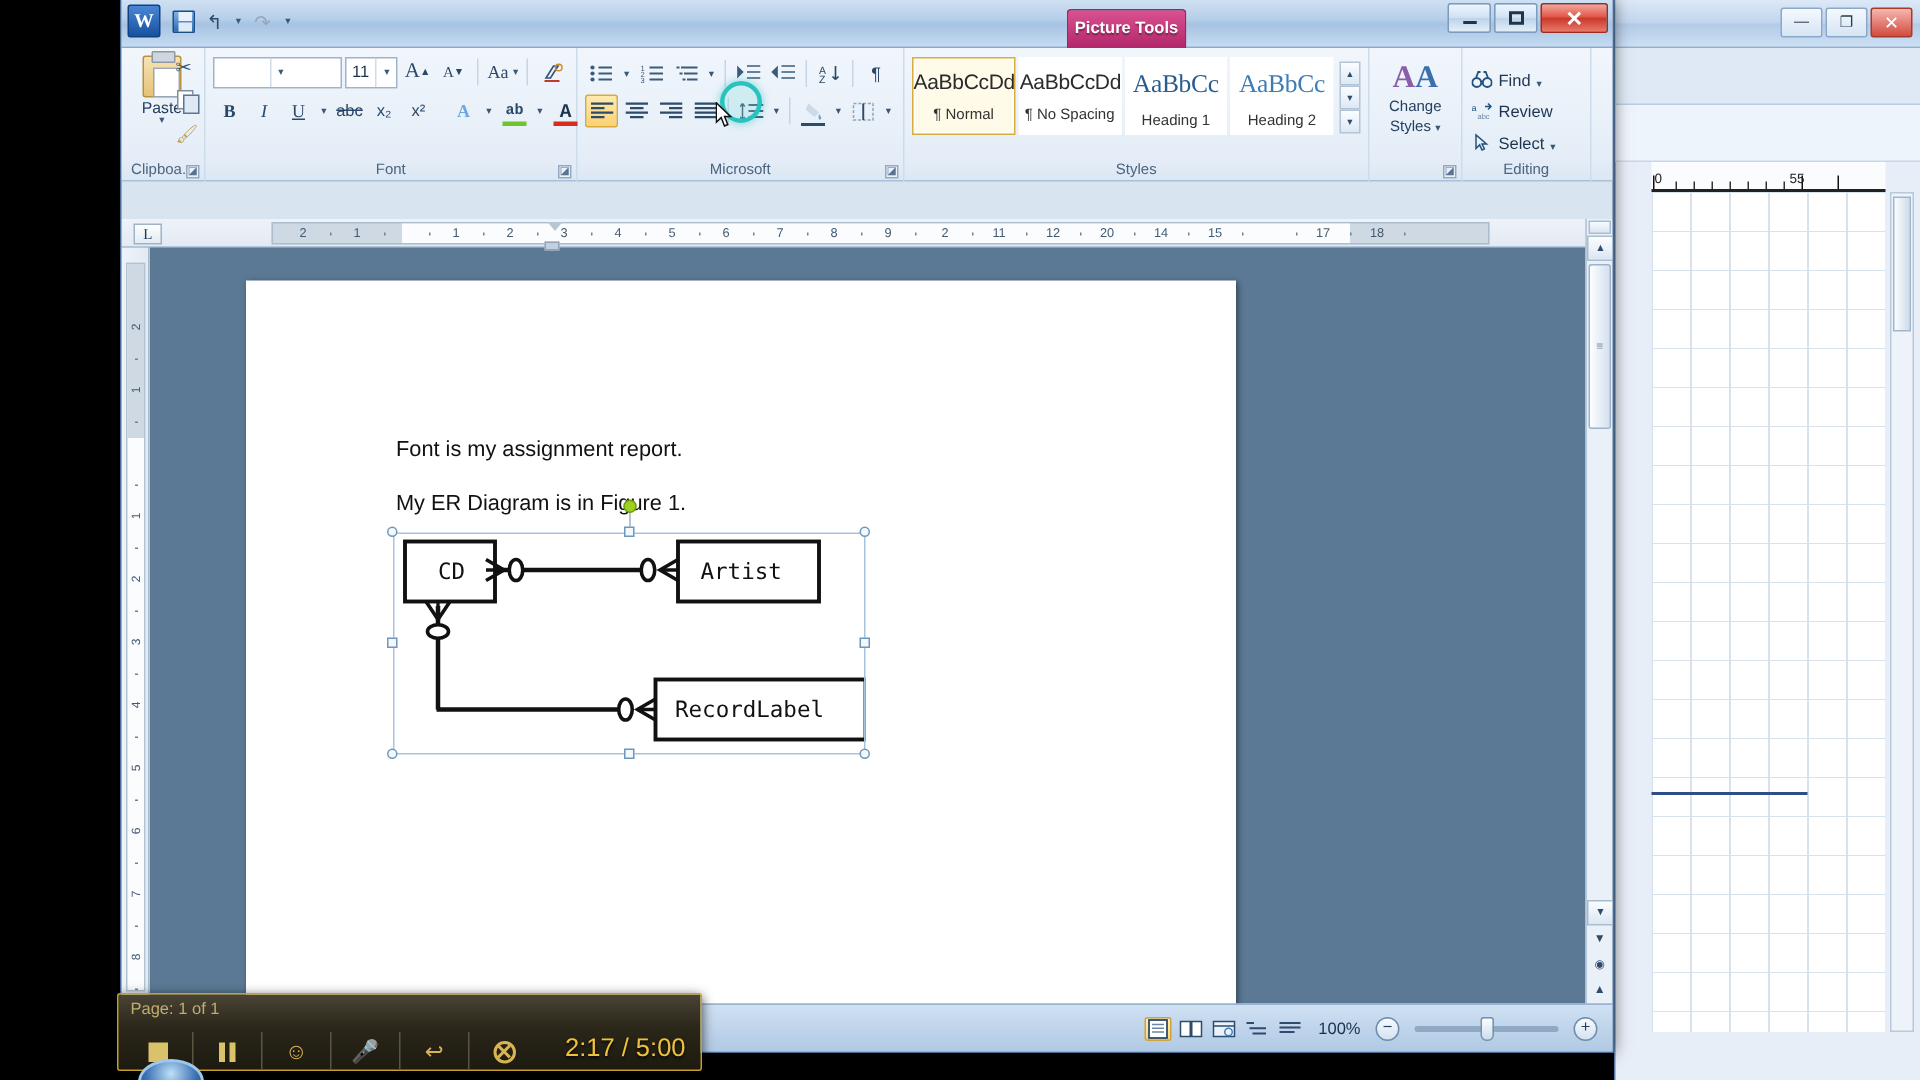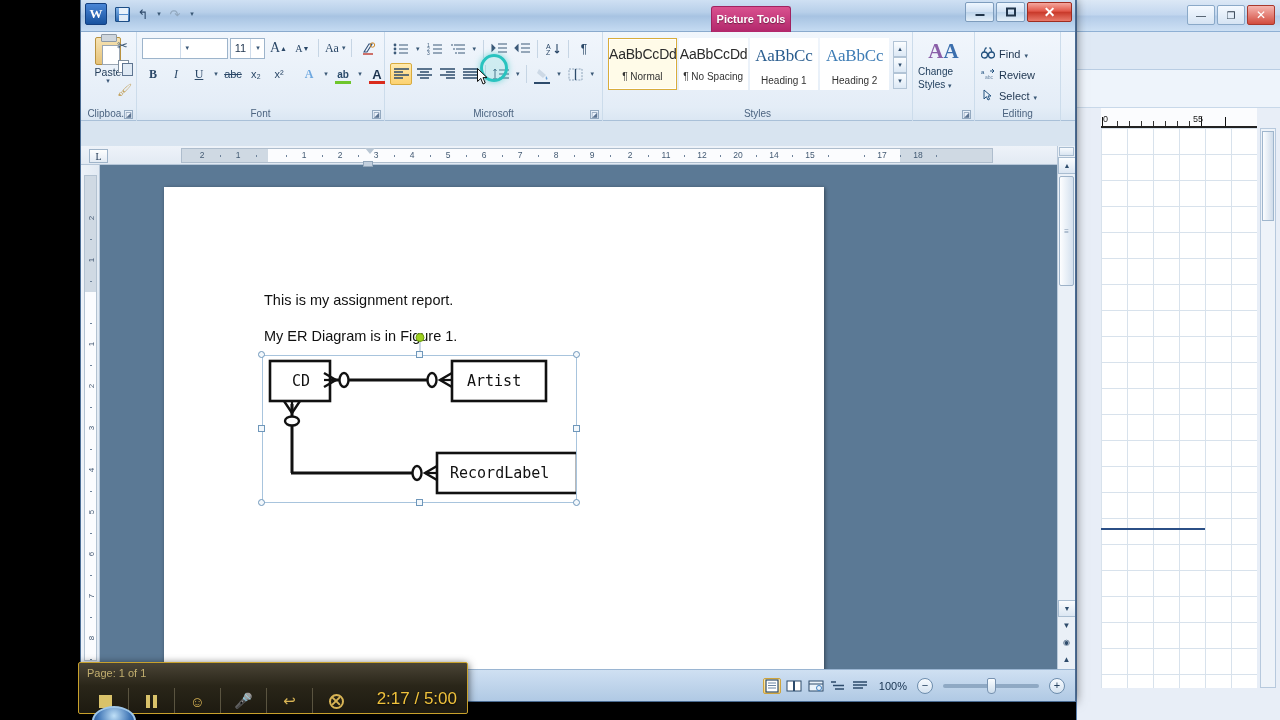--- a/index.html
+++ b/index.html
@@ -215,21 +215,21 @@
     padding: 0 2px;
   }
   .ribbtn.on { background: linear-gradient(to bottom,#ffeaae,#fcd271); border-color: #d8ab3f; }
   .font-row2 { display: flex; align-items: center; gap: 1px; margin-top: 4px; }
   .sep { width: 1px; height: 18px; background: #c6d5e4; margin: 0 3px; }
   .b-bold { font-weight: bold; font-family: "Liberation Serif", serif; }
   .b-ital { font-style: italic; font-family: "Liberation Serif", serif; }
   .b-und { text-decoration: underline; font-family: "Liberation Serif", serif; }
   .b-strike { text-decoration: line-through; font-size: 11px; }
   .sub-sup { font-size: 11px; }
-  .clr-A { position: relative; font-weight: bold; font-family:Liberation Sans, sans-serif; }
+  .clr-A { position: relative; font-weight: bold; font-family:Liberation Mono, monospace; }
   .clr-bar { position: absolute; left: 2px; bottom: 0px; width: calc(100% - 4px); height: 3px; }
 
   
   .g-para { width: 218px; }
   .para-row { display: flex; align-items: center; gap: 1px; margin-top: 3px; }
 
   
   .g-styles { width: 310px; }
   .style-gal { display: flex; gap: 2px; margin-top: 3px; align-items: flex-start; }
   .style-card {
@@ -242,21 +242,21 @@
   .style-prev.h2 { color: #3d7cb5; font-size: 17px; font-family: "Liberation Serif", serif; }
   .style-name { font-size: 10px; color: #333; margin-top: 9px; white-space: nowrap; }
   .gal-scroll { display: flex; flex-direction: column; margin-left: 2px; margin-top: 3px; }
   .gal-btn { width: 14px; height: 16px; border: 1px solid #b2c4d6; background: linear-gradient(to bottom,#fbfdff,#dce8f5); font-size: 7px; color: #2f4d6d; display:flex;align-items:center;justify-content:center; }
 
   
   .g-change { width: 62px; }
   .change-icon { font-size: 21px; margin-top: 4px; text-align: center; font-family: "Liberation Serif", serif; }
   .change-icon .a1 { color: #8a5fa8; font-weight: bold; }
   .change-icon .a2 { color: #3b6fae; font-weight: bold; }
-  .change-lbl { font-size: 10px; color: #24415f; line-height: 11px; margin-top: 2px; }
+  .change-lbl { font-size: 10px; color: #24415f; text-align: center; line-height: 11px; margin-top: 2px; }
   .g-edit { width: 86px; }
   .edit-item { display: flex; align-items: flex-end; gap: 4px; height: 21px; font-size: 11px; color: #1e3burgundy; color:#1d3busy; color:#1d344f; cursor: default; }
   .edit-ico { width: 15px; height: 15px; position: relative; color: #2d5380; font-size: 11px; display:flex;align-items:center;justify-content:center; }
 
   
   .docarea {
     position: absolute; left: 0; top: 146px; right: 0; bottom: 32px;
     background: #5b7995;
   }
   .ruler-h {
@@ -797,21 +797,21 @@
           <span class="rv-dot" style="top:315px;"></span>
             <span class="rv-dot" style="top:357px;"></span>
           <span class="rv-dot" style="top:399px;"></span>
             <span class="rv-dot" style="top:441px;"></span>
           <span class="rv-dot" style="top:483px;"></span>
         </div>
       </div>
 
       <div class="page-scroll">
         <div class="page">
-          <div class="doc-text p1">This is my assignment report.</div>
+          <div class="doc-text p1">Font is my assignment report.</div>
           <div class="doc-text p2">My ER Diagram is in Figure 1.</div>
 
           <div class="pic-wrap">
             <svg class="er-svg" width="315" height="148" viewBox="0 0 315 148">
 
               <line x1="68" y1="25" x2="172" y2="25" stroke="#111" stroke-width="3"></line>
 
               <line x1="30" y1="49" x2="30" y2="118" stroke="#111" stroke-width="3"></line>
               <line x1="29" y1="118" x2="160" y2="118" stroke="#111" stroke-width="3"></line>
 

